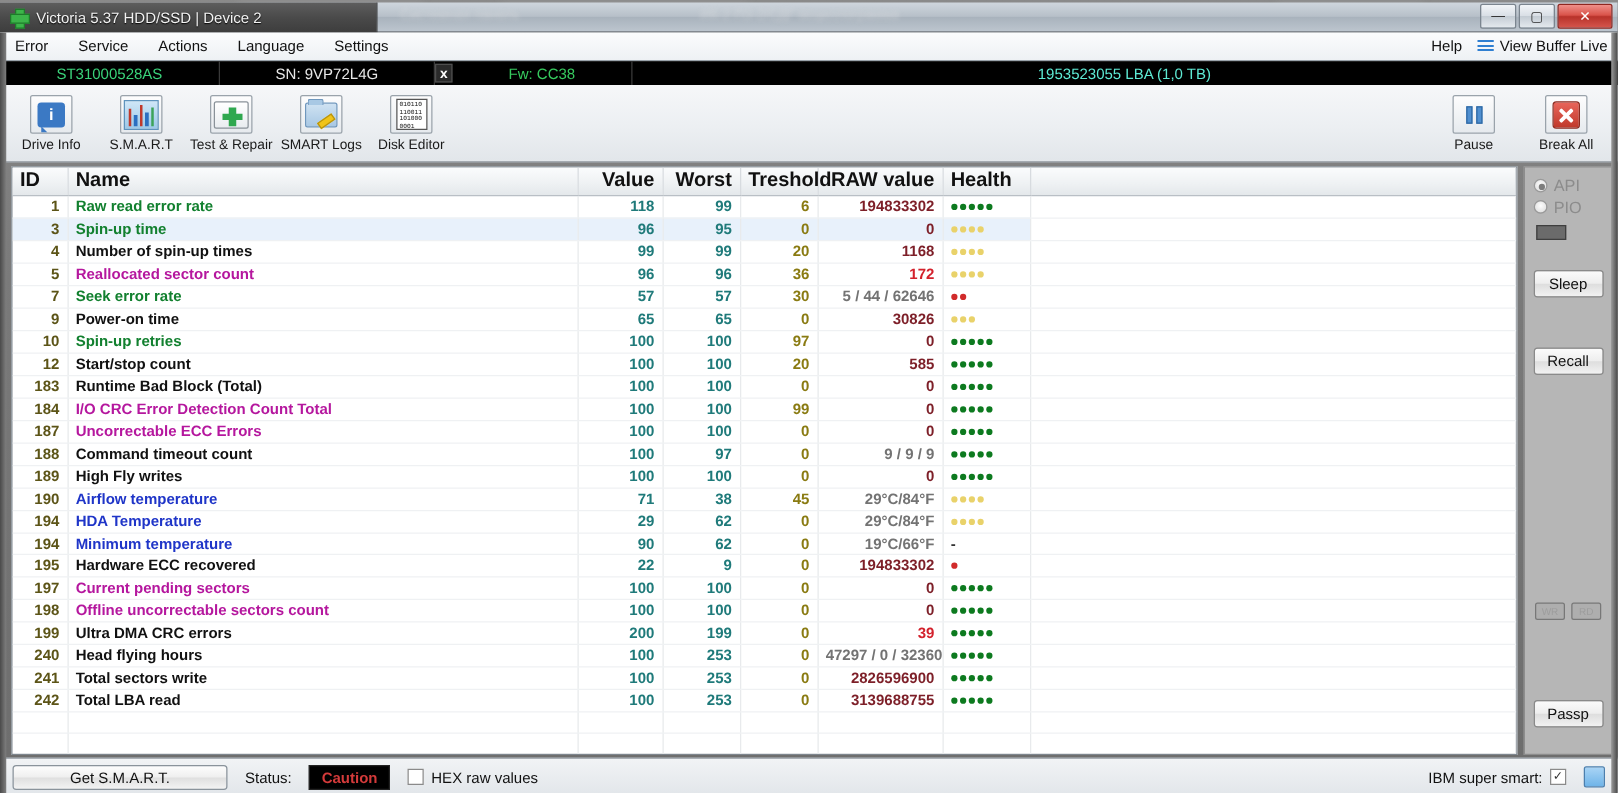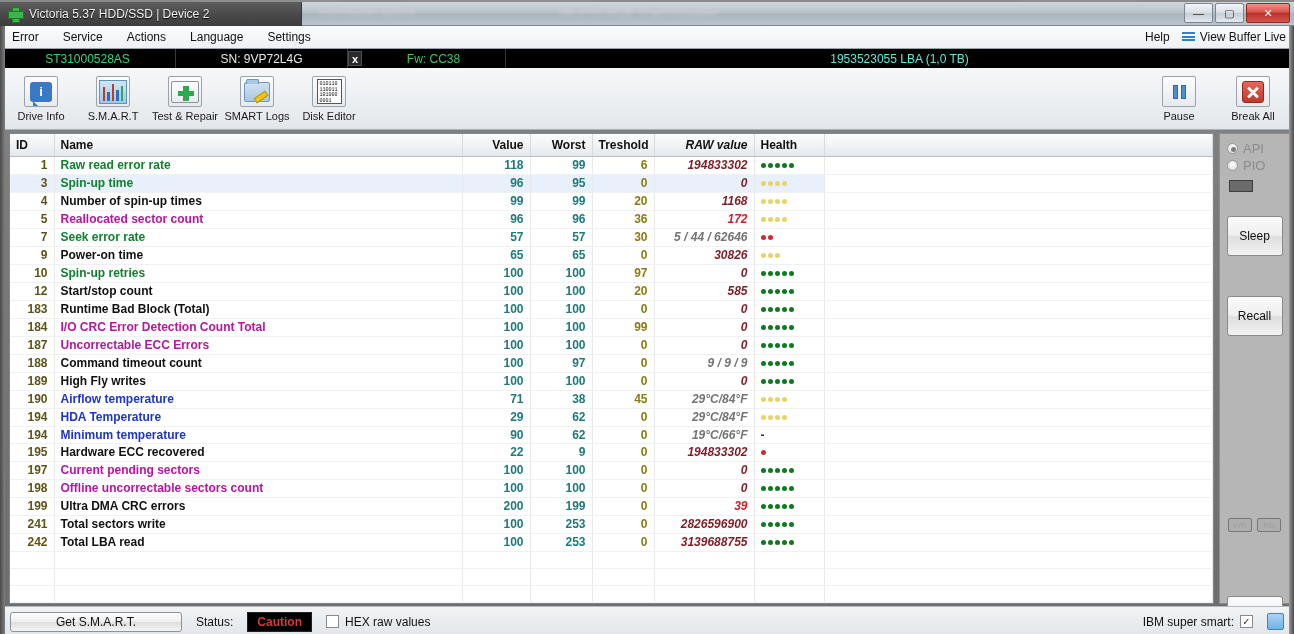--- a/index.html
+++ b/index.html
@@ -199,32 +199,32 @@
 
   
   .tablewrap {
     position: absolute; left: 9px; top: 131px; width: 1205px; height: 471px;
     background: #fff; border: 1px solid #7e868e; overflow: hidden;
   }
   table.smart { border-collapse: collapse; width: 100%; table-layout: fixed; font-size: 12px; }
   table.smart th {
     height: 22px; background: linear-gradient(180deg,#fbfcfd 0%, #eef1f3 60%, #e4e8eb 100%);
     border-bottom: 1px solid #b9bfc5; border-right: 1px solid #d7dbdf;
-    font-weight: bold; color: #111; font-size: 12px; padding: 0 6px;
+    font-weight: bold; color: #111; font-size: 16px; padding: 0 6px;
   }
   table.smart td {
     height: 17px; border-bottom: 1px solid #eff1f3; border-right: 1px solid #e8eaec;
     padding: 0 6px; white-space: nowrap; font-weight: bold; font-size: 12px;
   }
   .c-id    { width: 44px;  text-align: right; }
   .c-name  { width: 408px; text-align: left; }
   .c-val   { width: 68px;  text-align: right; }
   .c-worst { width: 62px;  text-align: right; }
   .c-thr   { width: 62px;  text-align: right; }
-  .c-raw   { width: 100px; text-align: right; font-style: italic; }
+  .c-raw   { width: 100px; text-align: right; }
   .c-health{ width: 70px;  text-align: left; }
   .c-extra { width: auto; }
   th.c-name, th.c-health { text-align: left; }
   th.c-id { text-align: left; padding-left: 18px; }
   th.c-val, th.c-worst, th.c-thr, th.c-raw { text-align: right; }
 
   tr.sel td { background: #e8f1fb; }
   tr.sel td.c-extra { background: #fff; }
 
   .v-id   { color: #5c5417; }
@@ -263,21 +263,21 @@
   }
   .sb-radio.on .rdot:after {
     content: ""; position: absolute; left: 3px; top: 3px; width: 5px; height: 5px;
     border-radius: 50%; background: #7d7d7d;
   }
   .sb-led {
     margin: 6px 0 0 9px; width: 24px; height: 12px;
     background: #6b6b6b; border: 1px solid #3f3f3f;
   }
   .sb-btn {
-    display: block; margin: 6px auto 0 auto; width: 56px; height: 40px;
+    display: block; margin: 6px auto 0 auto; width: 56px; height: 22px;
     font-size: 12px; color: #101010; border: 1px solid #8a8a8a; border-radius: 3px;
     background: linear-gradient(180deg,#fbfbfb 0%, #eeeeee 48%, #dedede 52%, #f2f2f2 100%);
     font-family: "Liberation Sans", sans-serif;
   }
   .sb-minirow { display: flex; gap: 5px; justify-content: center; }
   .sb-mini {
     width: 24px; height: 14px; border: 1px solid #777;
     background: #aeaeae; color: #9d9d9d; font-size: 8px;
     display: flex; align-items: center; justify-content: center; border-radius: 2px;
   }
@@ -726,20 +726,36 @@
               </span></td>
             <td class="c-extra"></td>
           </tr>
           <tr>
             <td class="c-id v-id">199</td>
             <td class="c-name nm-black">Ultra DMA CRC errors</td>
             <td class="c-val v-val">200</td>
             <td class="c-worst v-worst">199</td>
             <td class="c-thr v-thr">0</td>
             <td class="c-raw v-raw hot">39</td>
+            <td class="c-health"><span class="dots d-green">
+                <b></b>
+                <b></b>
+                <b></b>
+                <b></b>
+                <b></b>
+              </span></td>
+            <td class="c-extra"></td>
+          </tr>
+          <tr>
+            <td class="c-id v-id">240</td>
+            <td class="c-name nm-black">Head flying hours</td>
+            <td class="c-val v-val">100</td>
+            <td class="c-worst v-worst">253</td>
+            <td class="c-thr v-thr">0</td>
+            <td class="c-raw v-raw dim">47297 / 0 / 32360</td>
             <td class="c-health"><span class="dots d-green">
                 <b></b>
                 <b></b>
                 <b></b>
                 <b></b>
                 <b></b>
               </span></td>
             <td class="c-extra"></td>
           </tr>
           <tr>

